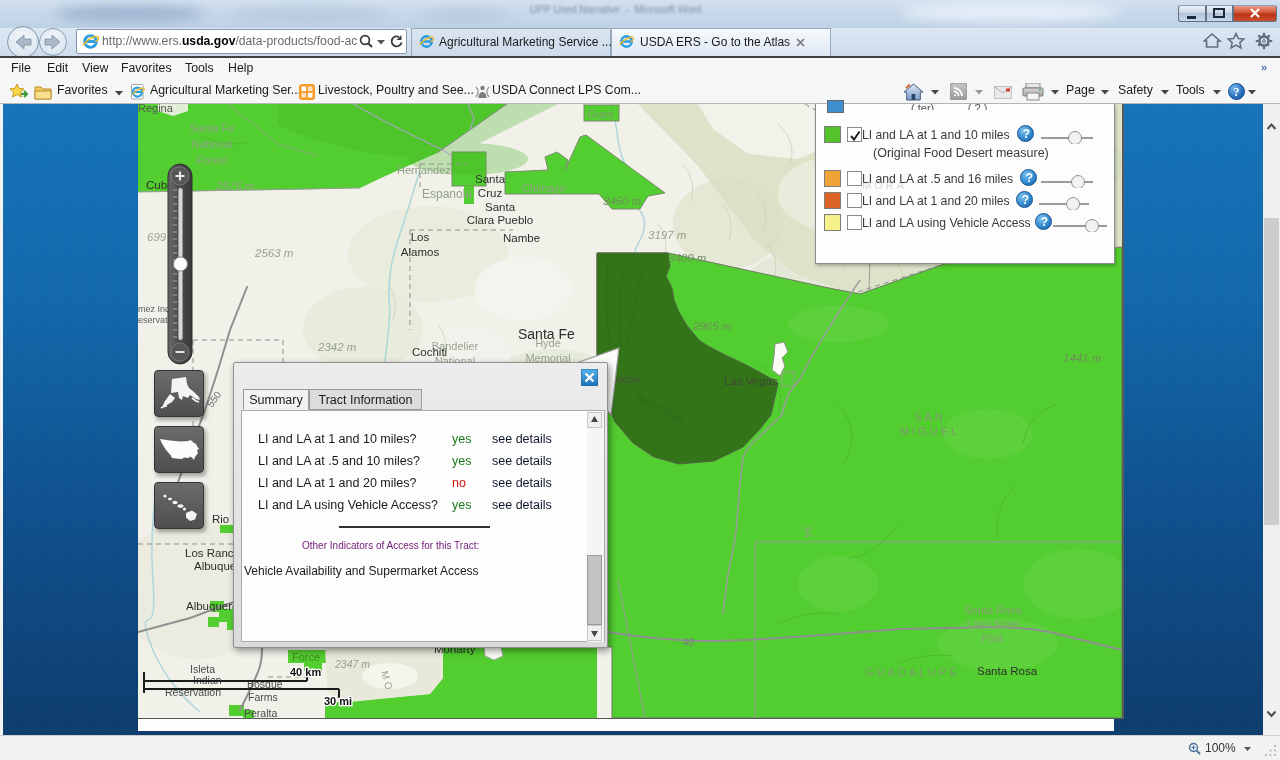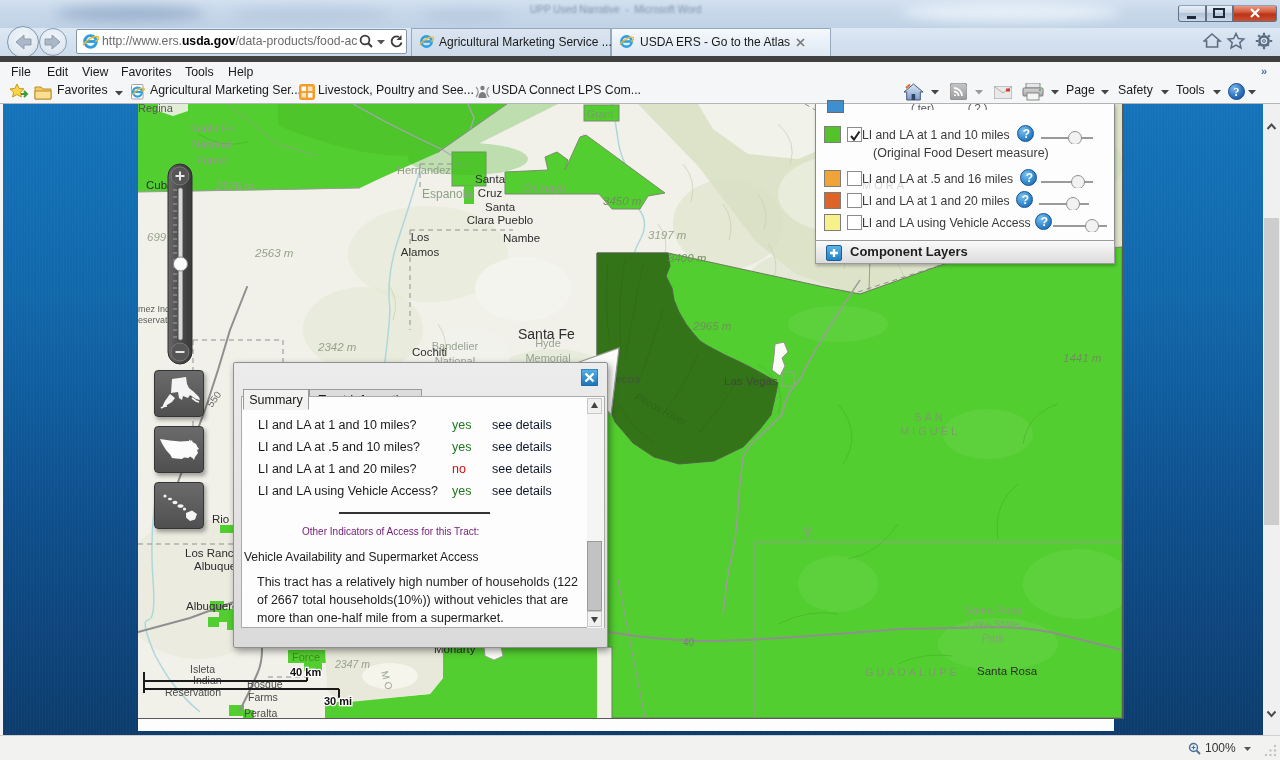--- a/index.html
+++ b/index.html
@@ -5,21 +5,21 @@
 html,body{width:1280px;height:760px;overflow:hidden}
 body{font-family:"Liberation Sans",sans-serif;position:relative;background:#fff}
 .abs{position:absolute}
 
 #titlebar{left:0;top:0;width:1280px;height:28px;background:linear-gradient(180deg,#d3e0ef 0%,#c8d8ea 40%,#bfd2e6 100%);overflow:hidden}
 #titlebar .blob{position:absolute;border-radius:50%;filter:blur(6px)}
 .winbtn{position:absolute;top:5px;height:17px;border:1px solid #5f7287;border-top-color:#8fa3b8}
 
 #navrow{left:0;top:28px;width:1280px;height:28px;background:linear-gradient(180deg,#dce7f3,#cddbeb)}
 
-#menurow{left:0;top:56px;width:1280px;height:24px;background:#f5f6f7;border-top:6px solid #404040}
+#menurow{left:0;top:56px;width:1280px;height:24px;background:#f5f6f7;border-top:2px solid #404040}
 #favrow{left:0;top:80px;width:1280px;height:24px;background:#f5f6f7;border-bottom:1px solid #b6b6b6}
 .mitem{position:absolute;top:3px;font-size:12.3px;color:#1a1a1a}
 
 #page{left:0;top:104px;width:1280px;height:631px;background:linear-gradient(180deg,#1573b9 0%,#1168ab 30%,#0e4f8d 65%,#0d3c6d 100%)}
 #page .texture{position:absolute;left:0;top:0;width:100%;height:100%;background:repeating-linear-gradient(90deg,rgba(255,255,255,.025) 0 1px,transparent 1px 3px)}
 #whitestrip{left:138px;top:614px;width:976px;height:13px;background:#fdfdfd}
 #leftedge{left:0;top:0;width:3px;height:631px;background:#f3f3f3}
 #mapwrap{left:138px;top:0;width:986px;height:615px;background:#f0f1e8;border-right:2px solid #5a5a5a;border-bottom:1px solid #5a5a5a;overflow:hidden}
 
 #pgsb{left:1263px;top:0;width:17px;height:631px;background:#f0f0f0}
@@ -32,21 +32,21 @@
 .lrow{position:absolute;left:8px;height:18px}
 .sw{display:inline-block;width:17px;height:17px;border:1px solid #7d7d7d;vertical-align:middle}
 .cb{display:inline-block;width:15px;height:15px;border:1px solid #8b8b8b;background:#fff;margin-left:6px;vertical-align:middle;text-align:center}
 .ltxt{font-size:12.2px;color:#3a3a3a;vertical-align:middle}
 .qm{width:17px;height:17px;border-radius:50%;background:radial-gradient(circle at 35% 30%,#79c1ef,#2f86cc 60%,#1b5fa6);border:1px solid #15508f}
 .qm::after{content:"?";position:absolute;left:0;width:17px;text-align:center;top:1px;font-size:12px;font-weight:bold;color:#fff}
 #complayers{left:-1px;top:136px;width:300px;height:24px;background:linear-gradient(180deg,#fafafa,#dcdcdc);border:1px solid #9a9a9a}
 #popup{left:233px;top:258px;width:375px;height:286px;background:linear-gradient(180deg,#ececec,#dadada);border:1px solid #909090;box-shadow:2px 3px 7px rgba(0,0,0,.4);border-radius:2px}
 #pclose{left:347px;top:6px}
 .ptab{top:26px;height:21px;border:1px solid #9a9a9a;font-size:12.5px;color:#1a1a1a;text-align:center;line-height:21px}
-#pbody{left:7px;top:33px;width:364px;height:232px;background:#fdfdfd;border:1px solid #aaa}
+#pbody{left:7px;top:47px;width:364px;height:232px;background:#fdfdfd;border:1px solid #aaa}
 .prow{position:absolute;left:0;width:100%;font-size:12.5px}
 .pq{position:absolute;left:16px;color:#1a1a1a;white-space:nowrap}
 .pa{position:absolute;left:210px}
 .pd{position:absolute;left:250px;color:#0f172a;}
 #psb{left:345px;top:1px;width:17px;height:230px;background:#f5f5f4}
 
 #statusbar{left:0;top:735px;width:1280px;height:25px;background:#f2f2f0;border-top:1px solid #cfcfcf}
 </style></head>
 <body>
 <div class="abs" id="titlebar">
@@ -523,26 +523,20 @@
         <path d="M3 10 H53" stroke="#9a9a9a" stroke-width="2"></path>
         <circle cx="37" cy="10" r="6.5" fill="#f2f2f2" stroke="#8f8f8f"></circle>
       </svg>
     <div class="lrow" style="top:109px"><span class="sw" style="background:#f7f18c"></span><span class="cb"></span><span class="ltxt">LI and LA using Vehicle Access</span></div>
     <div class="abs qm" style="left:219px;top:109px"></div>
     <svg class="abs" style="left:234px;top:112px" width="60" height="16">
         <path d="M3 10 H57" stroke="#9a9a9a" stroke-width="2"></path>
         <circle cx="42" cy="10" r="6.5" fill="#f2f2f2" stroke="#8f8f8f"></circle>
       </svg>
     <div class="abs" style="left:46px;top:75px;font-size:11px;letter-spacing:3px;color:rgba(130,145,120,.32)">MORA</div>
-    <div class="abs" id="complayers">
-      <div class="abs" style="left:10px;top:4px;width:16px;height:16px;background:linear-gradient(180deg,#5db1e8,#2280c4);border:1px solid #1a5f96;border-radius:2px"><svg width="14" height="14">
-            <path d="M7 3 v8 M3 7 h8" stroke="#fff" stroke-width="2.4"></path>
-          </svg></div>
-      <div class="abs" style="left:34px;top:3px;font-size:13px;font-weight:bold;color:#1f1f1f">Component Layers</div>
-    </div>
   </div>
 
   <svg class="abs" style="left:558px;top:240px" width="65" height="80">
       <path d="M10 22 L61 4 L53 71 Z" fill="#fbfbf9" stroke="#9a9a9a" stroke-width="1.2"></path>
     </svg>
 
   <div class="abs" id="popup">
     <div class="abs" id="pclose"><svg width="17" height="17" viewBox="0 0 17 17">
           <rect width="17" height="17" rx="2" fill="url(#xg)" stroke="#16659e"></rect>
           <path d="M4.5 4.5 L12.5 12.5 M12.5 4.5 L4.5 12.5" stroke="#fff" stroke-width="2.4"></path>
@@ -572,21 +566,20 @@
           <span class="pd">see details</span>
         </div>
       <div class="prow" style="top:87px">
           <span class="pq">LI and LA using Vehicle Access?</span>
           <span class="pa" style="color:#1e7a1e">yes</span>
           <span class="pd">see details</span>
         </div>
       <div class="abs" style="left:97px;top:115px;width:151px;height:2px;background:#333"></div>
       <div class="abs" style="left:60px;top:129px;font-size:10px;color:#701a75">Other Indicators of Access for this Tract:</div>
       <div class="abs" style="left:2px;top:153px;font-size:12px;color:#1a1a1a">Vehicle Availability and Supermarket Access</div>
-      <div class="abs" style="left:15px;top:176px;width:330px;font-size:12.5px;color:#222;line-height:18px">This tract has a relatively high number of households (122 of 2667 total households(10%)) without vehicles that are more than one-half mile from a supermarket.</div>
       <div class="abs" id="psb">
         <div class="abs" style="left:0;top:0;width:15px;height:16px;background:#f0f0ef;border:1px solid #c8c8c8"><svg width="13" height="14">
               <path d="M6.5 3 L10 9 H3 Z" fill="#444"></path>
             </svg></div>
         <div class="abs" style="left:0;top:143px;width:15px;height:70px;background:#c2c2c2;border:1px solid #9a9a9a"></div>
         <div class="abs" style="left:0;top:213px;width:15px;height:16px;background:#f0f0ef;border:1px solid #c8c8c8"><svg width="13" height="14">
               <path d="M6.5 11 L10 5 H3 Z" fill="#444"></path>
             </svg></div>
       </div>
     </div>

